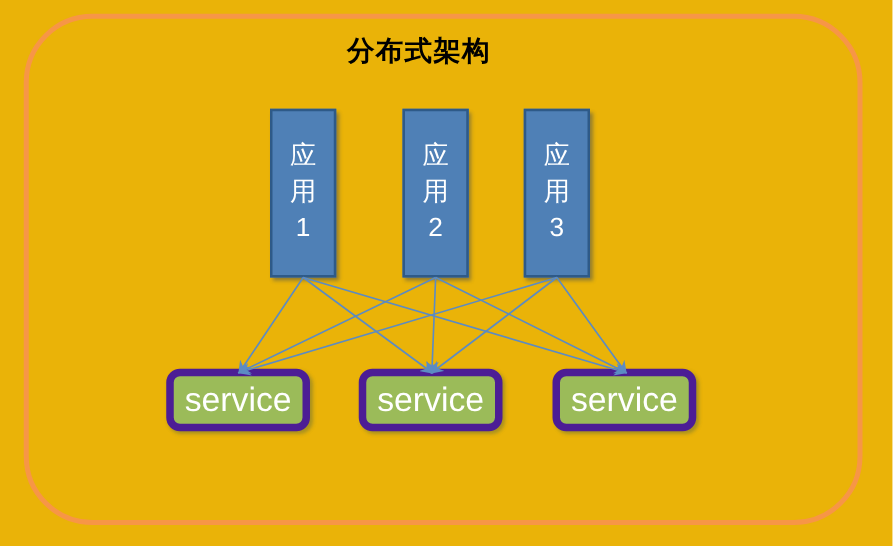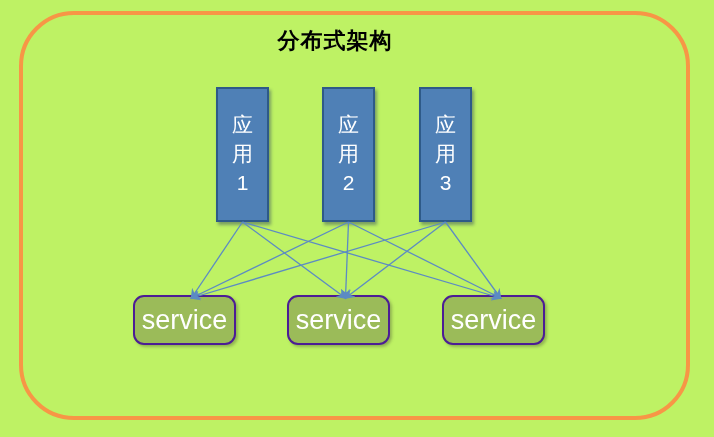--- a/index.html
+++ b/index.html
@@ -5,21 +5,21 @@
   html, body {
     margin: 0;
     padding: 0;
     background: #ffffff;
     font-family: "Liberation Sans", "DejaVu Sans", sans-serif;
   }
   .canvas {
     position: relative;
     width: 714px;
     height: 437px;
-    background: #bef264;
+    background: #eab308;
     overflow: hidden;
   }
   .frame {
     position: absolute;
     left: 19px;
     top: 11px;
     width: 671px;
     height: 409px;
     box-sizing: border-box;
     border: 4px solid #f79646;
@@ -54,25 +54,25 @@
     display: flex;
     align-items: center;
     justify-content: center;
   }
   .app-1 { left: 216px; }
   .app-2 { left: 322px; }
   .app-3 { left: 419px; }
   .service-node {
     position: absolute;
     top: 295px;
-    width: 103px;
+    width: 115px;
     height: 50px;
     box-sizing: border-box;
     background: #9bbb59;
-    border: 2px solid #4c1d95;
+    border: 6px solid #4c1d95;
     border-radius: 11px;
     box-shadow: 2px 2px 3px rgba(90, 105, 60, 0.45);
     color: #ffffff;
     font-size: 27px;
     display: flex;
     align-items: center;
     justify-content: center;
   }
   .service-1 { left: 133px; }
   .service-2 { left: 287px; }

